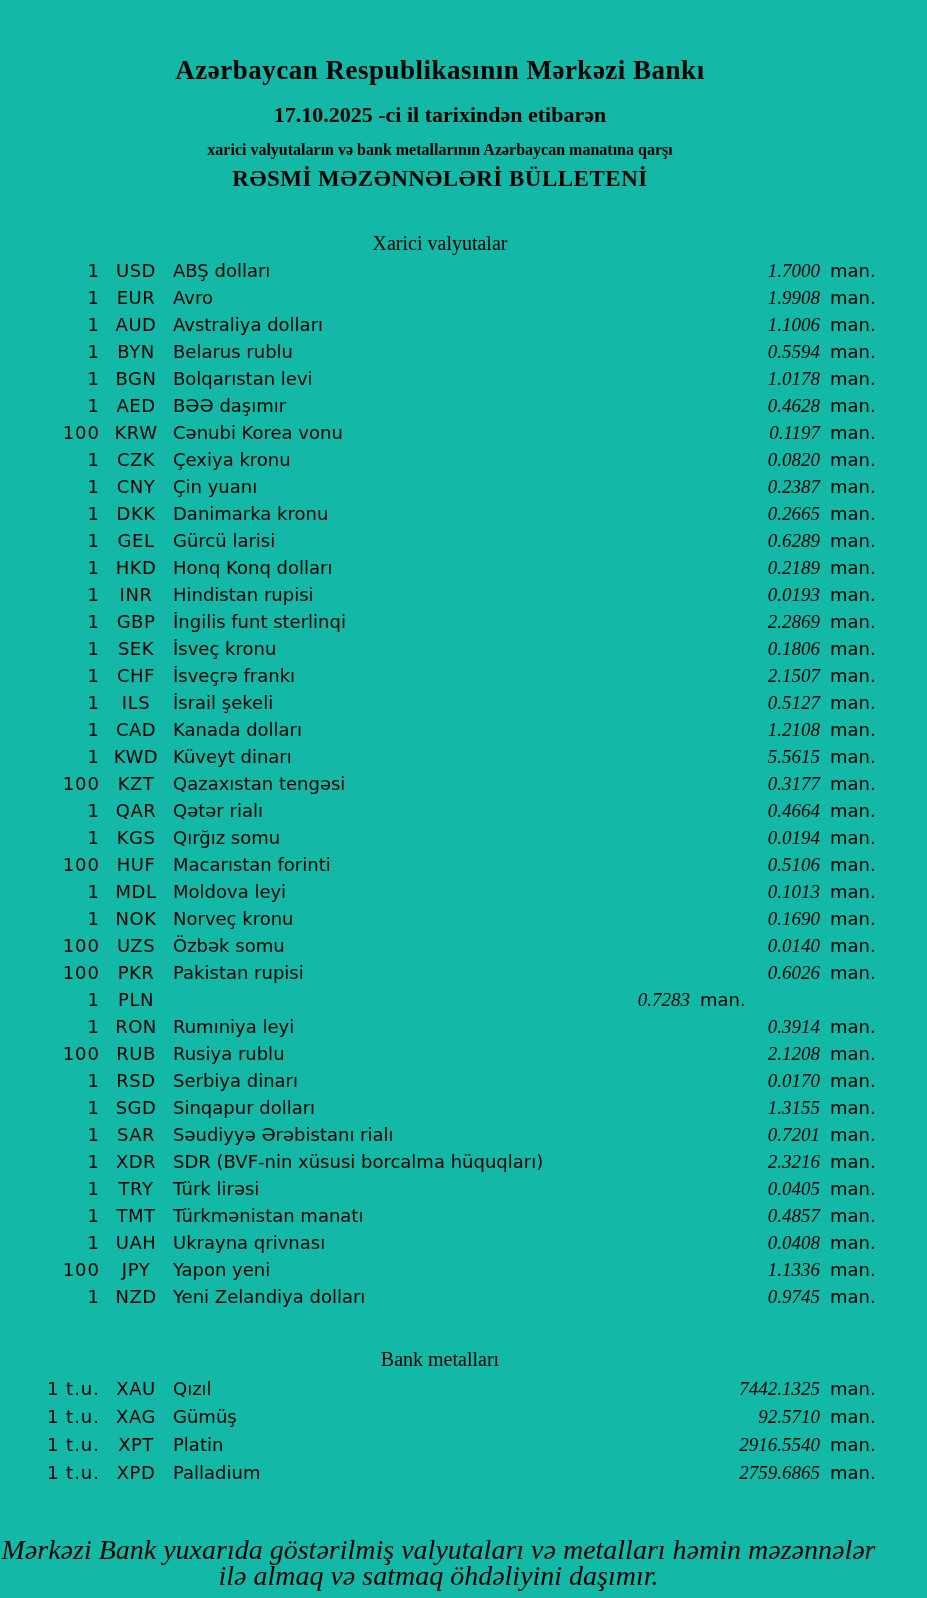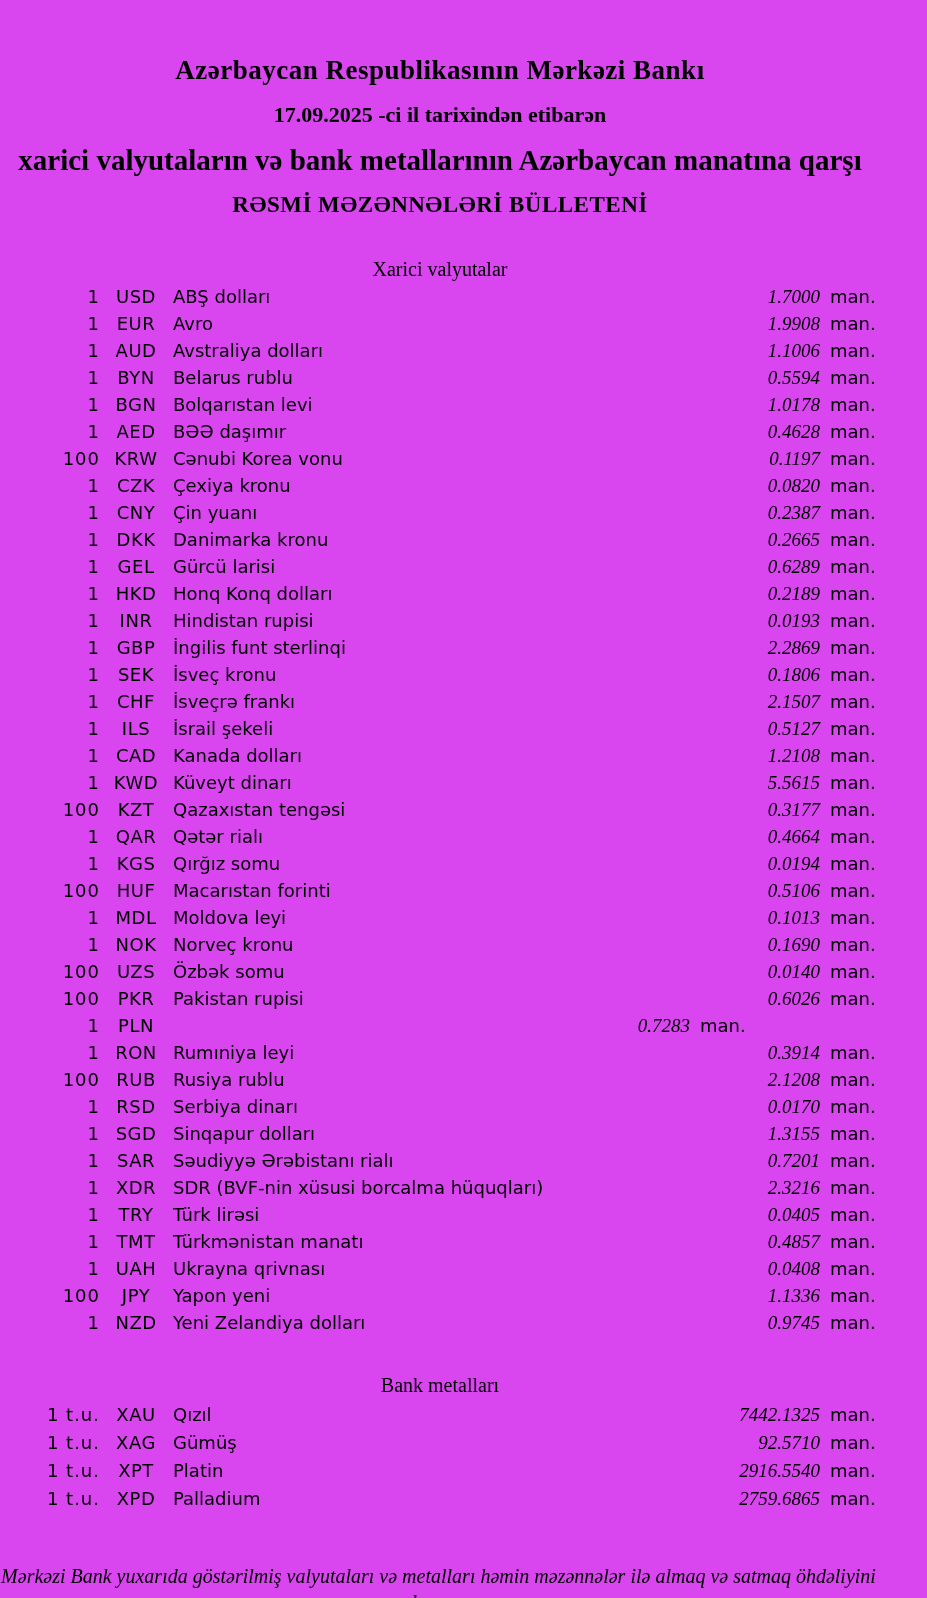--- a/index.html
+++ b/index.html
@@ -8,28 +8,28 @@
     width: 927px;
     height: 1598px;
     font-family: "DejaVu Sans", sans-serif;
     color: #000000;
     overflow: hidden;
   }
   .page {
     width: 927px;
     height: 1598px;
     padding: 54px 47px 0 0;
-    background: #d946ef;
+    background: #14b8a6;
   }
   
   .hdr { text-align: center; font-family: "Liberation Serif", serif; font-weight: 700; }
   .bank-name      { font-size: 27px; line-height: 32px; letter-spacing: 0.5px; }
   .date-line      { font-size: 22px; line-height: 24px; margin-top: 17px; }
-  .subject-line   { font-size: 29px; line-height: 24px; margin-top: 21px; }
-  .bulletin-title { font-size: 23px; line-height: 26px; margin-top: 20px; letter-spacing: 0.5px; }
+  .subject-line   { font-size: 16px; line-height: 24px; margin-top: 11px; }
+  .bulletin-title { font-size: 23px; line-height: 26px; margin-top: 4px; letter-spacing: 0.5px; }
   .section-title  { font-size: 20px; line-height: 26px; text-align: center;
                     font-family: "Liberation Serif", serif; font-weight: 400; }
   .section-title.cur { margin-top: 38px; }
   .section-title.met { margin-top: 36px; }
   
   .rate-table { margin-top: 1px; }
   .rate-table.metals { margin-top: 3px; }
   .row {
     display: grid;
     grid-template-columns: 100px 72px 1fr 130px 60px;
@@ -43,33 +43,33 @@
   .cname   { text-align: left; font-size: 18px; padding-left: 1px; white-space: nowrap; }
   .rate    { text-align: right; font-size: 19px; font-family: "Liberation Serif", serif;
              font-weight: 400; font-style: italic; }
   .man     { text-align: left; font-size: 18px; padding-left: 10px; }
   
   .footer-note {
     margin-top: 50px;
     text-align: center;
     font-family: "Liberation Serif", serif;
     font-style: italic;
-    font-size: 20px;
+    font-size: 28px;
     line-height: 26px;
     width: 877px;
   }
 </style>
 </head>
 <body>
 
 <div class="page">
 
   <div class="hdr">
     <div class="bank-name">Azərbaycan Respublikasının Mərkəzi Bankı</div>
-    <div class="date-line">17.09.2025 -ci il tarixindən etibarən</div>
+    <div class="date-line">17.10.2025 -ci il tarixindən etibarən</div>
     <div class="subject-line">xarici valyutaların və bank metallarının Azərbaycan manatına qarşı</div>
     <div class="bulletin-title">RƏSMİ MƏZƏNNƏLƏRİ BÜLLETENİ</div>
   </div>
 
   <div class="section-title cur">Xarici valyutalar</div>
 
   <div class="rate-table currencies">
   <div class="row">
     <span class="nominal">1</span>
     <span class="code">USD</span>

